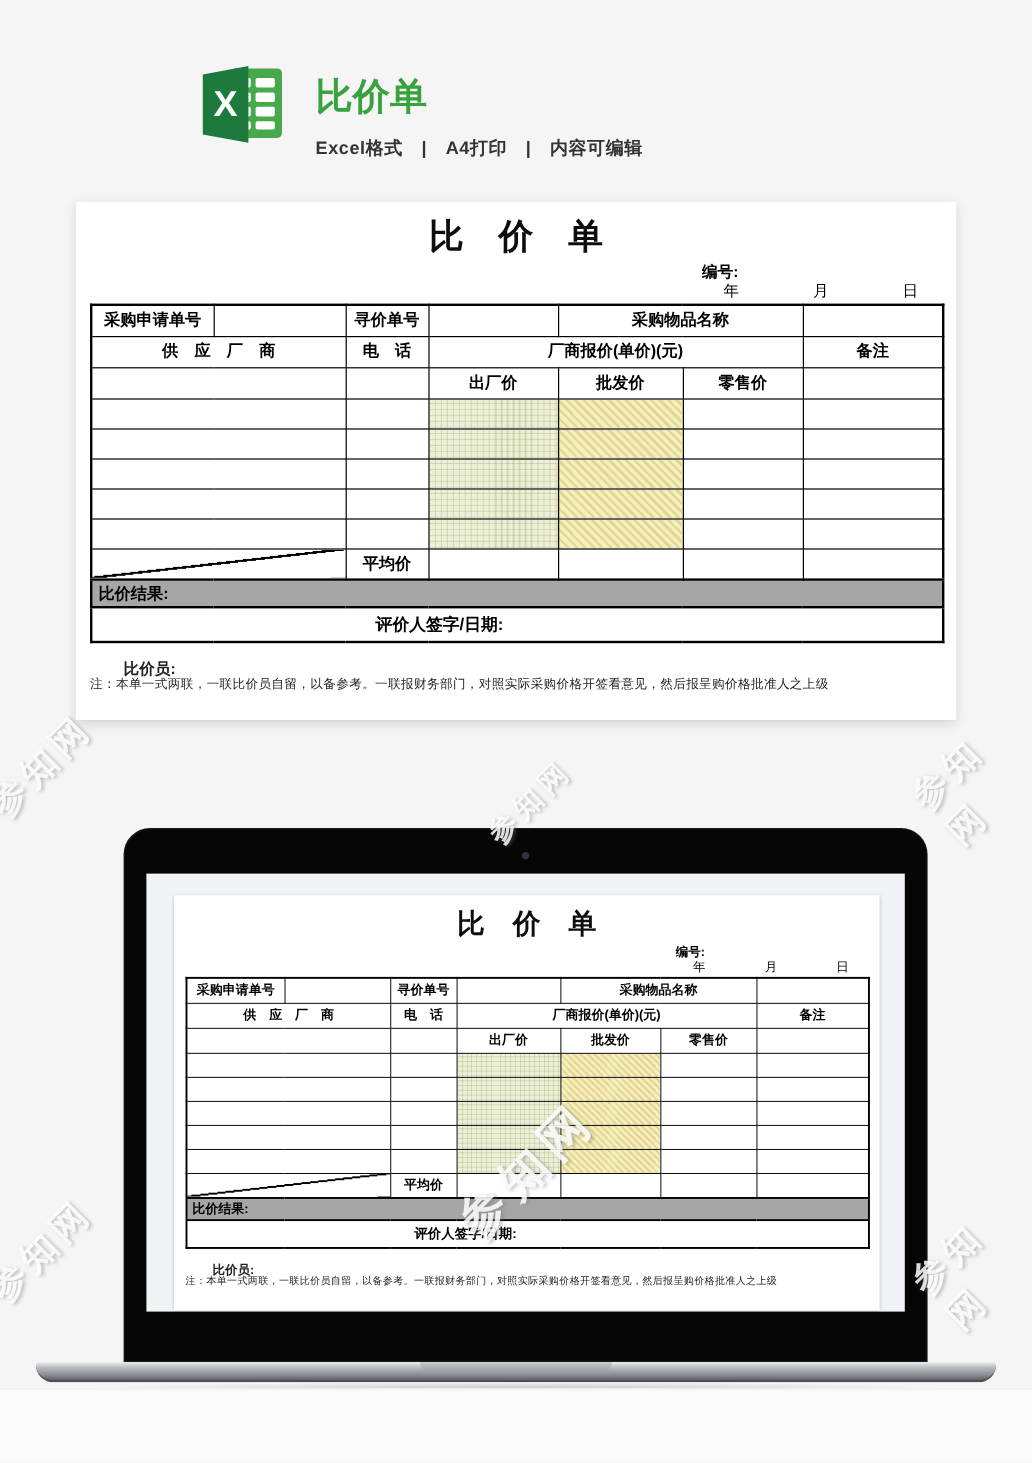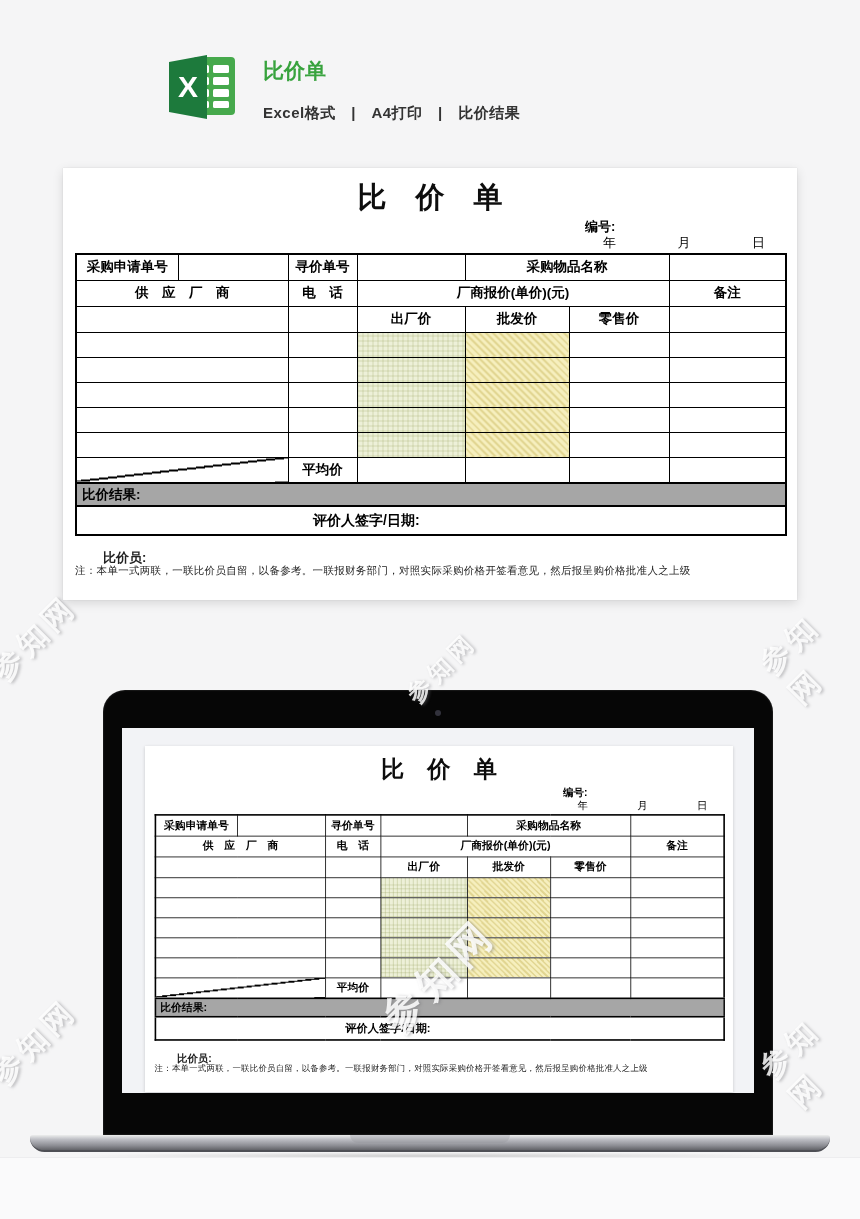--- a/index.html
+++ b/index.html
@@ -8,21 +8,21 @@
     position: relative;
     background: #f5f5f6;
     font-family: "Liberation Sans", "DejaVu Sans", sans-serif;
     overflow: hidden;
     color:#000;
   }
 
   
   .page-header { position:absolute; left:163px; top:52px; display:flex; gap:26px; }
   .xls-icon { width:74px; height:70px; flex:0 0 auto; }
-  .hdr-text h1 { font-size:21px; font-weight:bold; color:#38a33e; line-height:34px; margin-top:2px; }
+  .hdr-text h1 { font-size:31px; font-weight:bold; color:#38a33e; line-height:34px; margin-top:12px; }
   .hdr-text .sub { margin-top:16px; font-size:15px; font-weight:bold; color:#333; letter-spacing:.5px; }
 
   
   .sheet {
     position:absolute; left:63px; top:168px; width:734px; height:432px;
     background:#fff; box-shadow:0 3px 10px rgba(0,0,0,.13), 0 0 1px rgba(0,0,0,.15);
   }
   .doc-title { position:absolute; top:10px; left:0; width:100%; text-align:center;
     font-size:29px; font-weight:bold; color:#0d0d0d; }
   .serial { position:absolute; top:50px; left:522px; font-size:13px; font-weight:bold; }
@@ -91,21 +91,21 @@
       <rect x="37" y="37" width="9" height="8" rx="1.5"></rect>
         <rect x="50" y="37" width="16" height="8" rx="1.5"></rect>
       <rect x="37" y="49" width="9" height="7" rx="1.5"></rect>
         <rect x="50" y="49" width="16" height="7" rx="1.5"></rect>
     </g>
     <polygon points="6,10 44,3 44,67 6,60" fill="#1d7a3c"></polygon>
     <text x="25" y="45" font-size="30" font-weight="bold" fill="#ffffff" text-anchor="middle" font-family="Liberation Sans, DejaVu Sans, sans-serif">X</text>
   </svg>
   <div class="hdr-text">
     <h1>比价单</h1>
-    <div class="sub">Excel格式　|　A4打印　|　比价结果</div>
+    <div class="sub">Excel格式　|　A4打印　|　内容可编辑</div>
   </div>
 </div>
 
 <div class="sheet" id="doc-sheet">
   <div class="doc-title">比　价　单</div>
   <div class="serial">编号:</div>
   <div class="date-row">
     <span>年</span>
     <span>月</span>
     <span>日</span>

